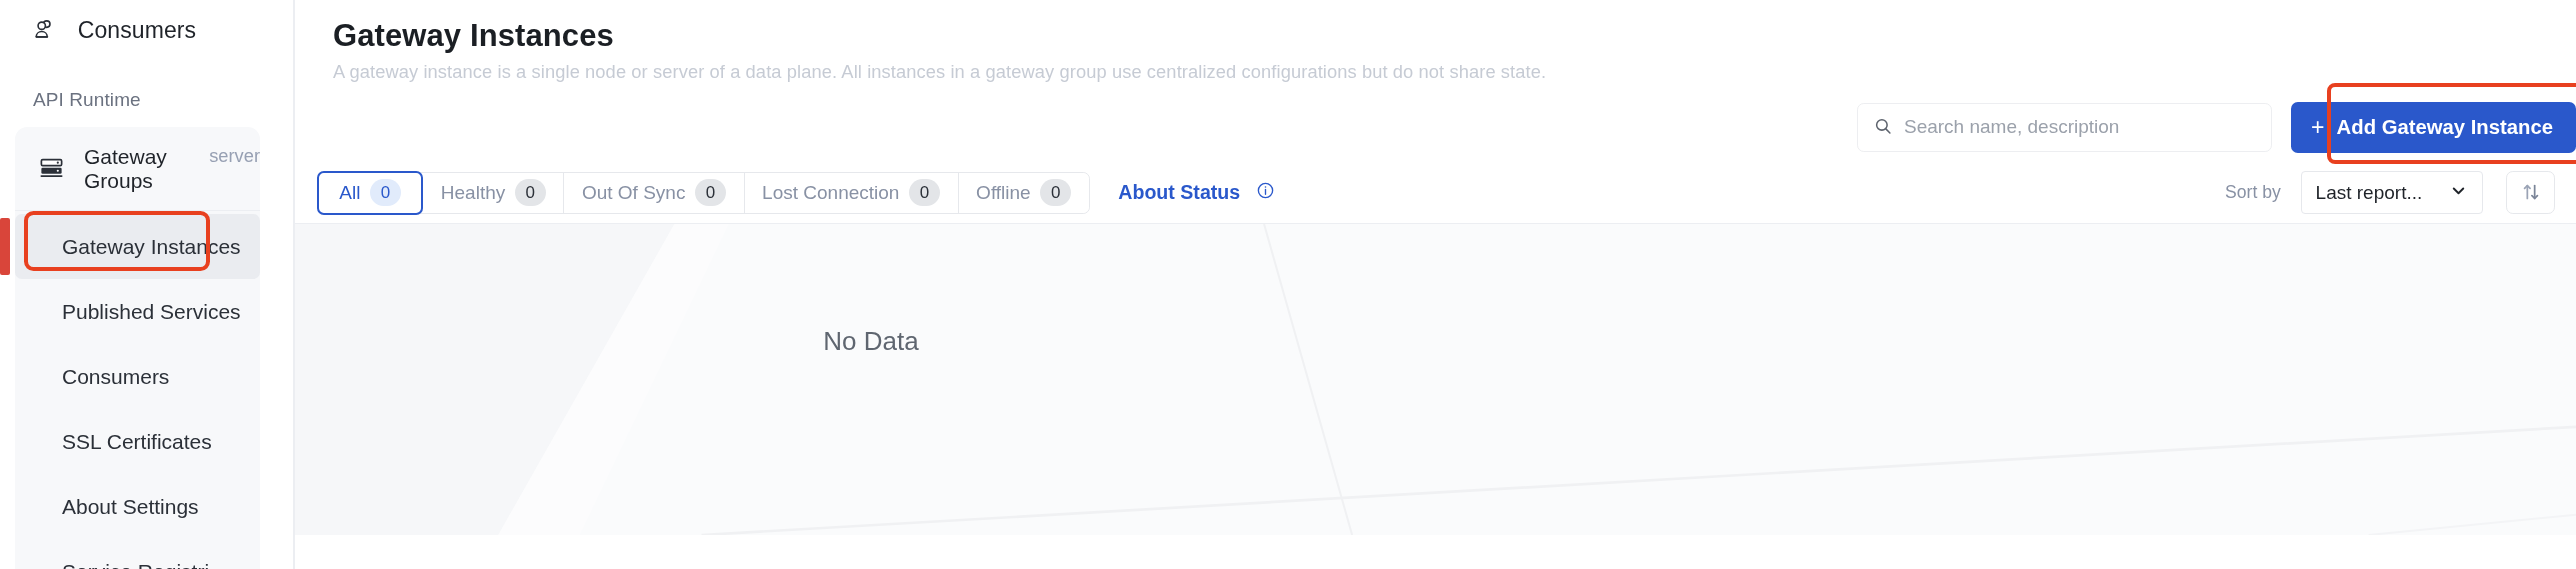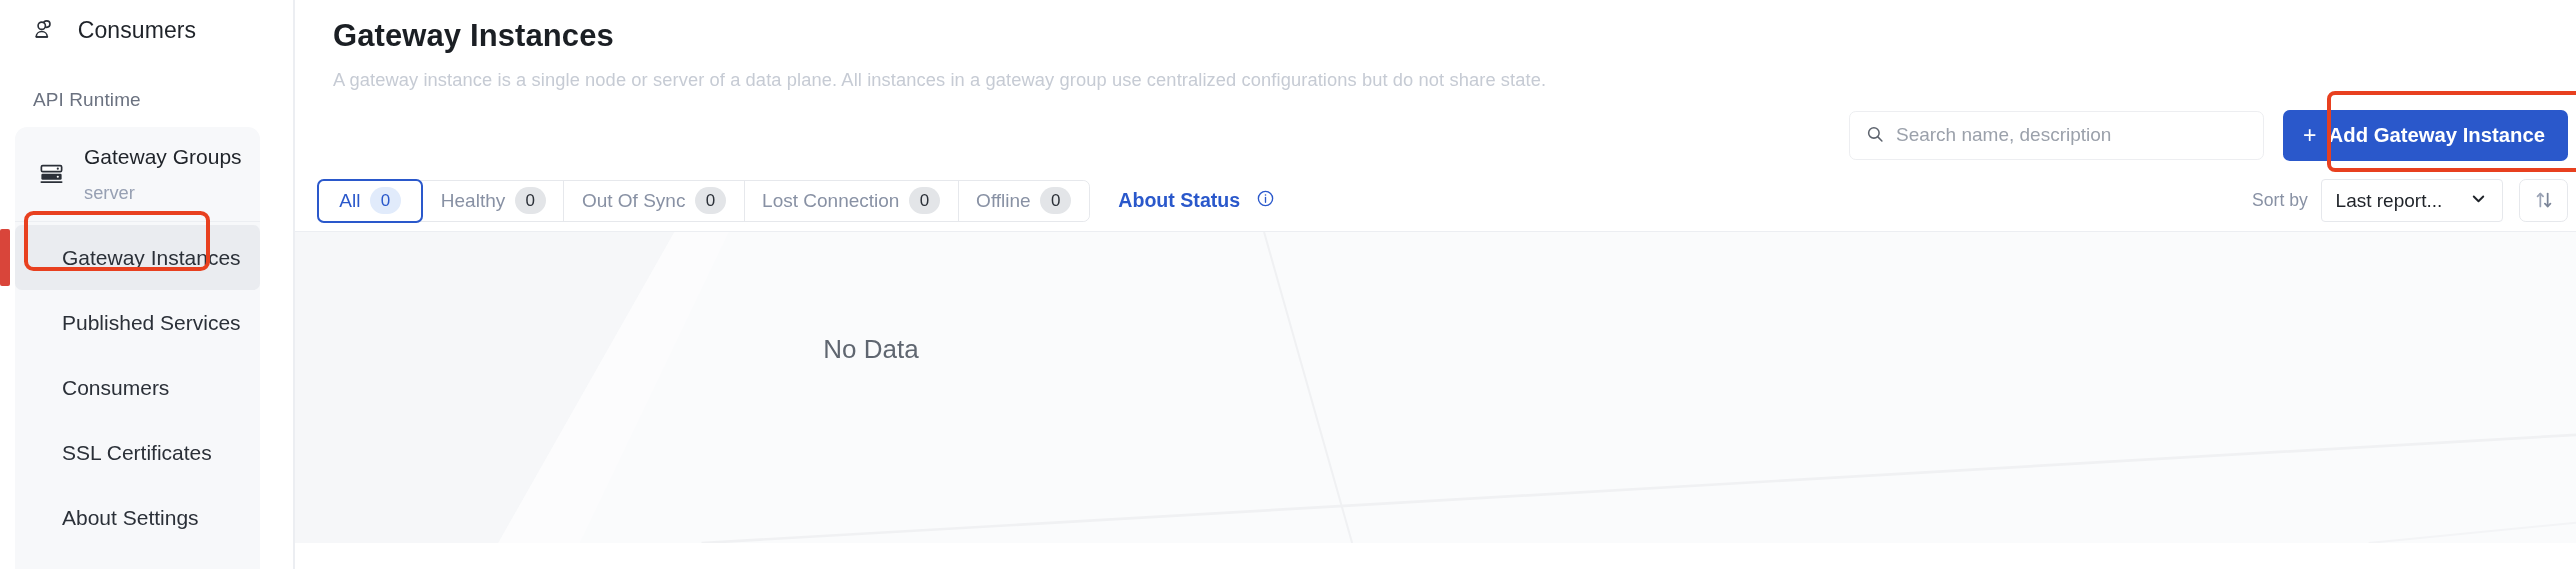--- a/index.html
+++ b/index.html
@@ -57,21 +57,21 @@
     padding-bottom: 6.8px;
   }
 
   .gw-group {
     display: flex;
     align-items: center;
     gap: 19px;
     padding: 17.6px 0 17.6px 23px;
     border-bottom: 1.4px solid #eceef2;
   }
-  .gw-group-text { display: flex; flex-direction: column; gap: 13px; }
+  .gw-group-text { display: flex; flex-direction: row; gap: 13px; }
   .gw-group-title { font-size: 21px; color: #1f2329; }
   .gw-group-sub { font-size: 18.3px; color: #97a0b3; }
 
   .nav-list { padding-top: 2.7px; }
   .nav-item {
     position: relative;
     display: flex;
     align-items: center;
     height: 65px;
     padding-left: 47px;
@@ -118,33 +118,33 @@
     overflow: hidden;
   }
   .main-header { padding: 17.6px 0 0 38px; }
   .page-title {
     font-size: 31px;
     font-weight: bold;
     color: #1b1f24;
     letter-spacing: 0.1px;
   }
   .page-sub {
-    margin-top: 15px;
+    margin-top: 7px;
     font-size: 18.3px;
     color: #c6cbd4;
     letter-spacing: 0.1px;
   }
 
   .toolbar-row {
     position: relative;
     height: 70px;
     display: flex;
     align-items: center;
     justify-content: flex-end;
-    padding-right: 8px;
+    padding-right: 0;
     margin-top: 9.5px;
     margin-left: 37px;
   }
   .search-box {
     position: relative;
     width: 415px;
     height: 49px;
     border: 1.4px solid #edeef1;
     border-radius: 6.8px;
     display: flex;
@@ -195,21 +195,21 @@
     z-index: 20;
   }
 
   
   .filter-row {
     position: relative;
     height: 61px;
     display: flex;
     align-items: center;
     padding-left: 23px;
-    padding-right: 8px;
+    padding-right: 21px;
     gap: 0;
   }
   .tabs {
     display: flex;
     align-items: stretch;
     height: 42px;
     border: 1.4px solid #e6e8ec;
     border-radius: 6.8px;
     overflow: visible;
     background: #fff;
@@ -257,21 +257,21 @@
     margin-left: 28.5px;
     color: #2a58cb;
     font-size: 19.6px;
     font-weight: bold;
     cursor: pointer;
     white-space: nowrap;
   }
 
   .spacer { flex: 1 1 auto; }
 
-  .sort-group { display: flex; align-items: center; gap: 1px; }
+  .sort-group { display: flex; align-items: center; gap: 8px; }
   .sort-label {
     font-size: 17.6px;
     color: #8891a4;
     margin-right: 12.2px;
     white-space: nowrap;
   }
   .sort-select {
     position: relative;
     width: 182px;
     height: 43px;

